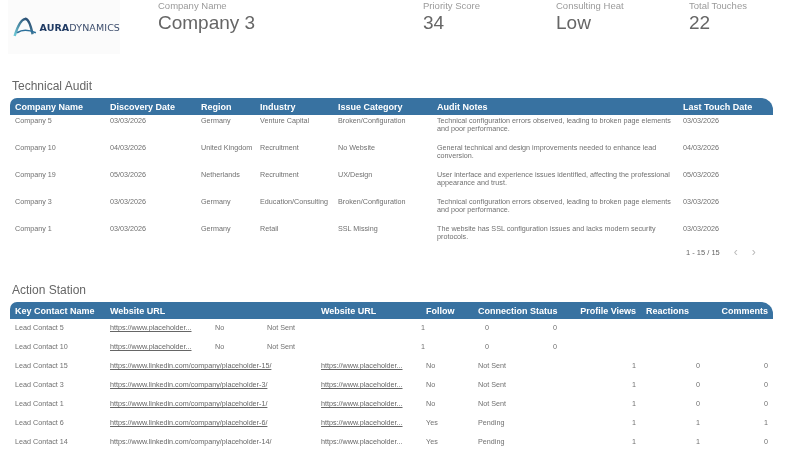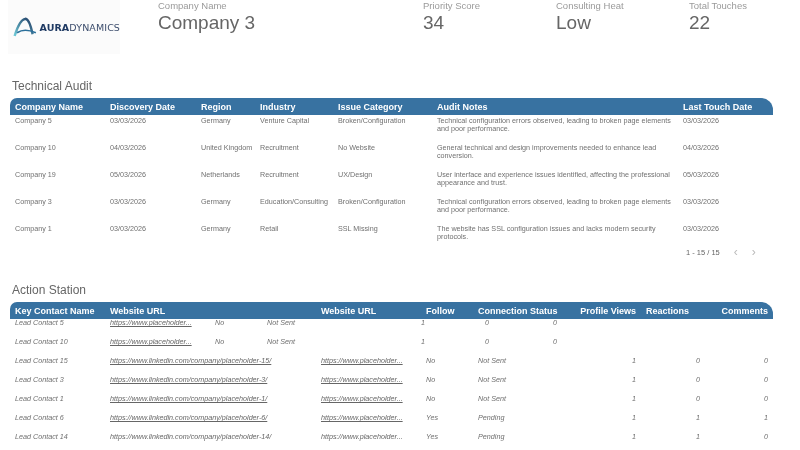--- a/index.html
+++ b/index.html
@@ -18,21 +18,21 @@
   .kpi .val.big { font-size: 19px; }
 
   .section-title { position: absolute; left: 12px; font-size: 12px; color: #666; font-family: "Liberation Sans", sans-serif; text-align: right; }
 
   .tbl { position: absolute; left: 10px; width: 763px; }
   .thead { display: flex; background: #3872a1; color: #fff; height: 17px; align-items: center; border-radius: 7px 12px 0 0; font-size: 9px; font-weight: bold; font-family: "Liberation Sans", sans-serif; }
   .thead div { padding-left: 5px; white-space: nowrap; overflow: hidden; }
   .row { display: flex; font-size: 7.2px; color: #707070; font-family: "Liberation Sans", sans-serif; }
   .row div { padding-left: 5px; overflow: hidden; }
   .audit .row { height: 27px; padding-top: 3px; align-items: flex-start; line-height: 8px; }
-  .action .row { height: 19px; align-items: flex-start; font-style: italic; }
+  .action .row { height: 19px; align-items: center; }
   .link { text-decoration: underline; color: #666; white-space: nowrap; }
   .num { text-align: right; padding-right: 5px; }
 
   .pager { position: absolute; left: 686px; top: 245px; font-size: 7.5px; color: #666; display: flex; align-items: center; font-family: "Liberation Sans", sans-serif; }
   .pager .arr { color: #bbb; font-size: 12px; margin-left: 14px; cursor: pointer; }
   .clip { position: absolute; left: 10px; top: 114px; width: 763px; height: 128px; overflow: hidden; }
   .clip2 { position: absolute; left: 10px; top: 318px; width: 763px; height: 132px; overflow: hidden; }
 </style>
 </head>
 <body>

